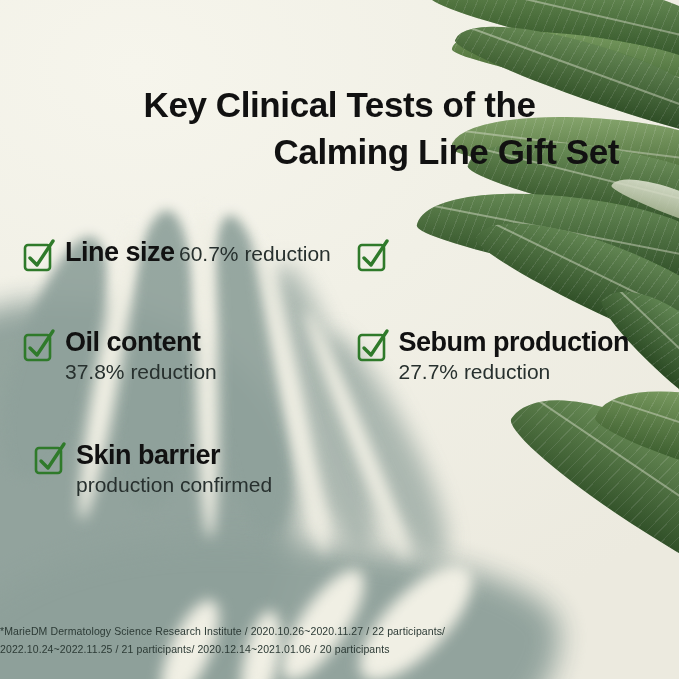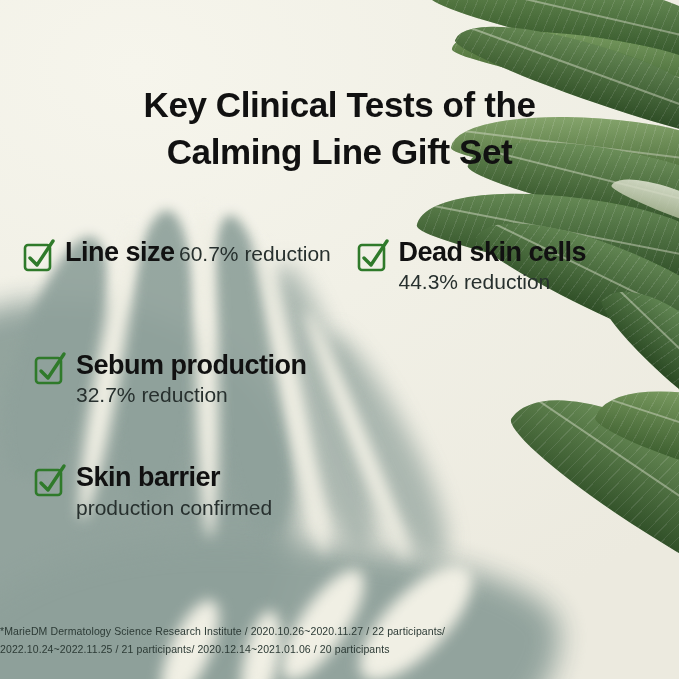--- a/index.html
+++ b/index.html
@@ -63,21 +63,21 @@
     left:0;right:0;top:82px;
     text-align:center;
     color:#111111;
     font-weight:bold;
     font-size:35px;
     line-height:1.34;
     letter-spacing:-0.4px;
     padding:0 60px;
     box-sizing:border-box;
   }
-  .title .l2{display:block;}
+  .title .l2{display:block;text-align:right;}
 
   .grid{
     position:absolute;
     left:24px;right:10px;top:237px;
   }
   .row{display:flex;}
   .row + .row{margin-top:54px;}
   .cell{width:50%;box-sizing:border-box;}
   .cell.right{padding-left:11px;}
 
@@ -238,40 +238,50 @@
           </div>
         </div>
         <div class="cell right">
           <div class="item">
             <span class="check">
               <svg width="34" height="36" viewBox="0 0 34 36">
                 <rect x="3" y="8" width="25" height="25" rx="3" fill="none" stroke="#2f7a2a" stroke-width="2.6"></rect>
                 <path d="M8 21 L15 28 L31 4" fill="none" stroke="#2f7a2a" stroke-width="3.4" stroke-linecap="round" stroke-linejoin="round"></path>
               </svg>
             </span>
+          </div>
+        </div>
+      </div>
+
+      <div class="row">
+        <div class="cell">
+          <div class="item">
+            <span class="check">
+              <svg width="34" height="36" viewBox="0 0 34 36">
+                <rect x="3" y="8" width="25" height="25" rx="3" fill="none" stroke="#2f7a2a" stroke-width="2.6"></rect>
+                <path d="M8 21 L15 28 L31 4" fill="none" stroke="#2f7a2a" stroke-width="3.4" stroke-linecap="round" stroke-linejoin="round"></path>
+              </svg>
+            </span>
             <span class="labels">
-              <span class="lbl-main">Dead skin cells</span>
-              <span class="lbl-sub">44.3% reduction</span>
-            </span>
-          </div>
-        </div>
-      </div>
-
-      <div class="row">
+              <span class="lbl-main">Oil content</span>
+              <span class="lbl-sub">37.8% reduction</span>
+            </span>
+          </div>
+        </div>
         <div class="cell right">
           <div class="item">
             <span class="check">
               <svg width="34" height="36" viewBox="0 0 34 36">
                 <rect x="3" y="8" width="25" height="25" rx="3" fill="none" stroke="#2f7a2a" stroke-width="2.6"></rect>
                 <path d="M8 21 L15 28 L31 4" fill="none" stroke="#2f7a2a" stroke-width="3.4" stroke-linecap="round" stroke-linejoin="round"></path>
               </svg>
             </span>
             <span class="labels">
               <span class="lbl-main">Sebum production</span>
-              <span class="lbl-sub">32.7% reduction</span>
+              <span class="lbl-sub">27.7% reduction</span>
             </span>
           </div>
         </div>
       </div>
 
       <div class="row">
         <div class="cell right">
           <div class="item">
             <span class="check">
               <svg width="34" height="36" viewBox="0 0 34 36">

